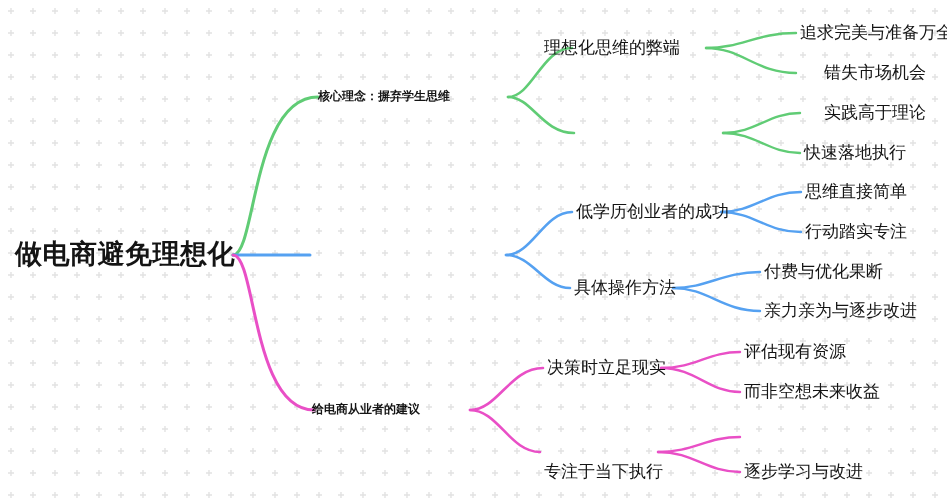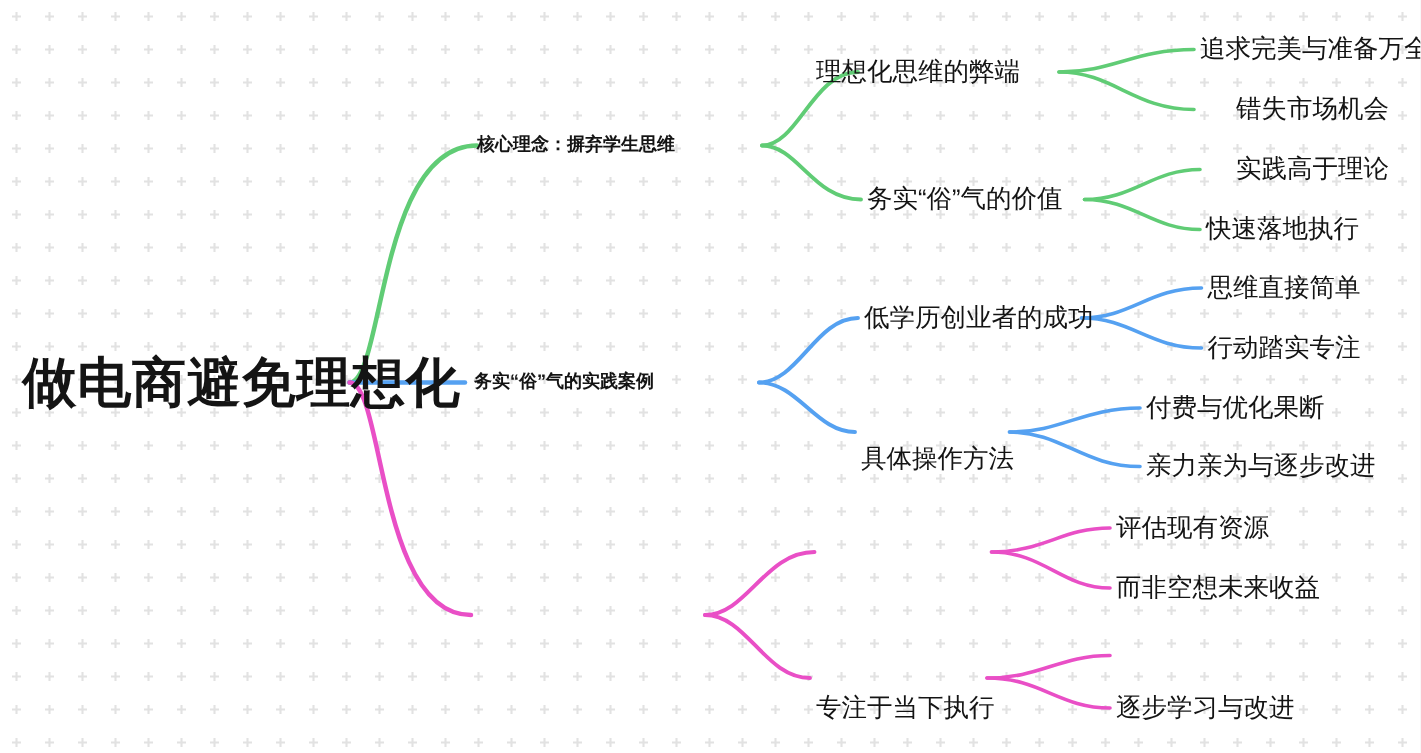--- a/index.html
+++ b/index.html
@@ -16,21 +16,21 @@
   path.lw-main { stroke-width:3; }
   path.lw-sub  { stroke-width:2.6; }
   path.lw-leaf { stroke-width:2.4; }
   .node {
     position:absolute;
     transform:translateY(-50%);
     white-space:nowrap;
     line-height:1.15;
     cursor:default;
   }
-  .root { font-size:36px; font-weight:700; letter-spacing:0.5px; }
+  .root { font-size:27px; font-weight:700; letter-spacing:0.5px; }
   .l1   { font-size:12px;  font-weight:700; }
   .l2   { font-size:17px; font-weight:400; }
 </style>
 </head>
 <body>
 
 <div class="canvas">
 
   <svg class="links" viewBox="0 0 947 502">
     <defs>
@@ -61,26 +61,26 @@
     <path class="link lw-sub" d="M 470 410 C 498 410 510 452 540 452" stroke="#E94FC6"></path>
     <path class="link lw-leaf" d="M 661 368 C 696 368 708 352 740 352" stroke="#E94FC6"></path>
     <path class="link lw-leaf" d="M 661 368 C 696 368 708 392 740 392" stroke="#E94FC6"></path>
     <path class="link lw-leaf" d="M 658 452 C 694 452 706 437 740 437" stroke="#E94FC6"></path>
     <path class="link lw-leaf" d="M 658 452 C 694 452 706 472 740 472" stroke="#E94FC6"></path>
   </svg>
 
   <div class="node root" style="left:15px; top:255px;">做电商避免理想化</div>
 
   <div class="node l1" style="left:318px; top:97px;">核心理念：摒弃学生思维</div>
-  <div class="node l1" style="left:316px; top:255px;">务实“俗”气的实践案例</div>
+  <div class="node l1" style="left:312px; top:410px;">给电商从业者的建议</div>
 
   <div class="node l2" style="left:544px; top:48px;">理想化思维的弊端</div>
-  <div class="node l2" style="left:578px; top:133px;">务实“俗”气的价值</div>
   <div class="node l2" style="left:576px; top:212px;">低学历创业者的成功</div>
-  <div class="node l2" style="left:574px; top:306px;">具体操作方法</div>
+  <div class="node l2" style="left:574px; top:288px;">具体操作方法</div>
+  <div class="node l2" style="left:547px; top:368px;">决策时立足现实</div>
   <div class="node l2" style="left:544px; top:472px;">专注于当下执行</div>
 
   <div class="node l2" style="left:800px; top:33px;">追求完美与准备万全</div>
   <div class="node l2" style="left:824px; top:73px;">错失市场机会</div>
   <div class="node l2" style="left:804px; top:113px;margin-left:20px;">实践高于理论</div>
   <div class="node l2" style="left:804px; top:153px;">快速落地执行</div>
   <div class="node l2" style="left:805px; top:192px;">思维直接简单</div>
   <div class="node l2" style="left:805px; top:232px;">行动踏实专注</div>
   <div class="node l2" style="left:764px; top:272px;">付费与优化果断</div>
   <div class="node l2" style="left:764px; top:311px;">亲力亲为与逐步改进</div>

